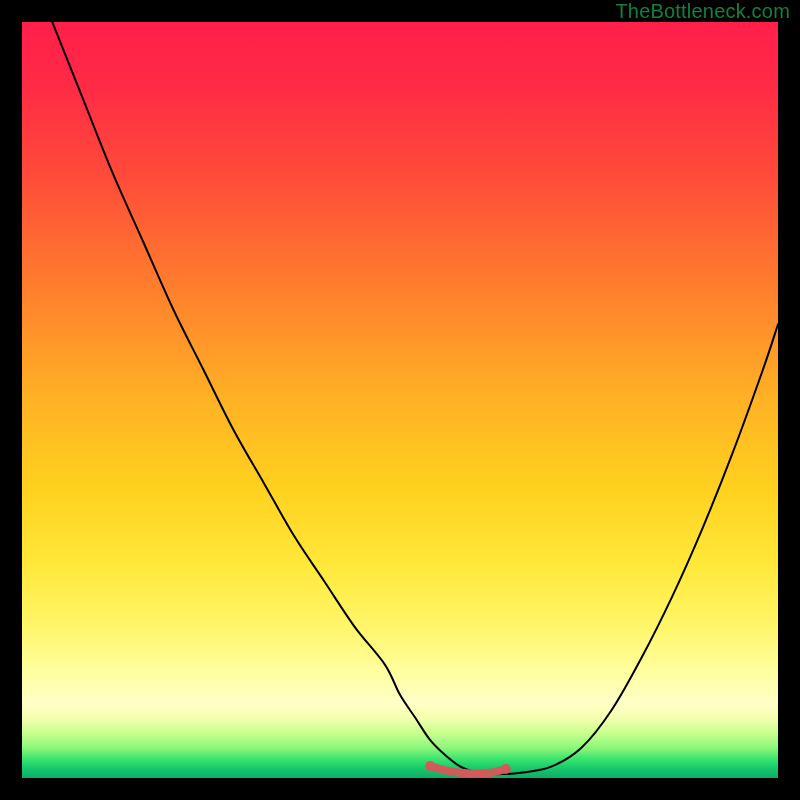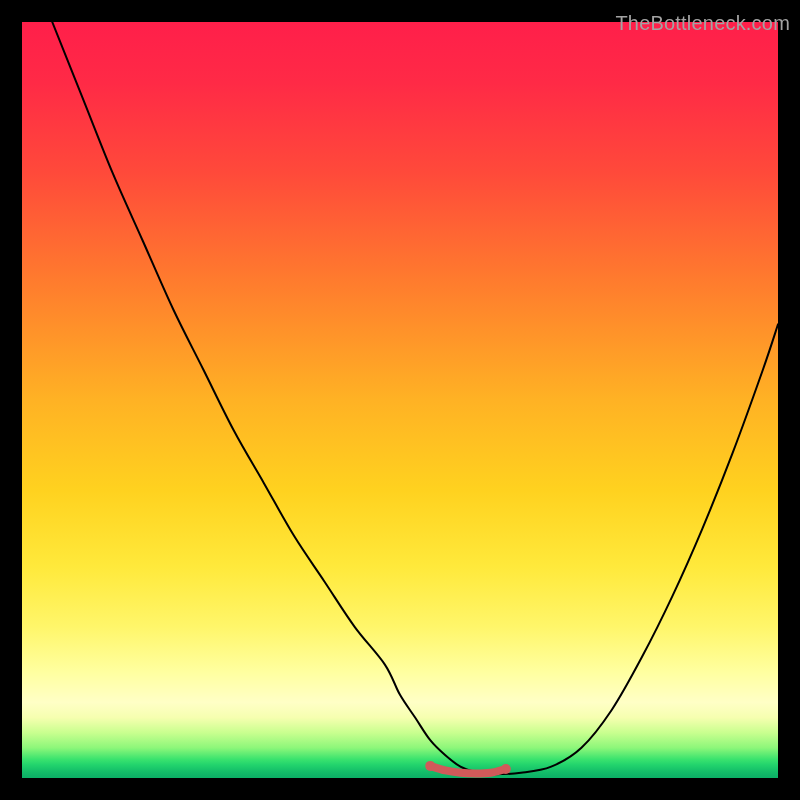--- a/index.html
+++ b/index.html
@@ -42,23 +42,23 @@
       #3be36e 97.5%,
       #24d56d 98.2%,
       #19c66a 98.8%,
       #12bb68 99.3%,
       #0fb567 99.6%,
       #0cb066 100%
     );
   }
   .watermark {
     position: absolute;
-    top: 12px;
+    top: 0;
     right: 10px;
-    color: #a3a3a3;
+    color: #15803d;
     font-size: 20px;
     letter-spacing: 0.2px;
     font-weight: 400;
     user-select: none;
   }
   svg.curve {
     position: absolute;
     left: 22px;
     top: 22px;
     width: 756px;

